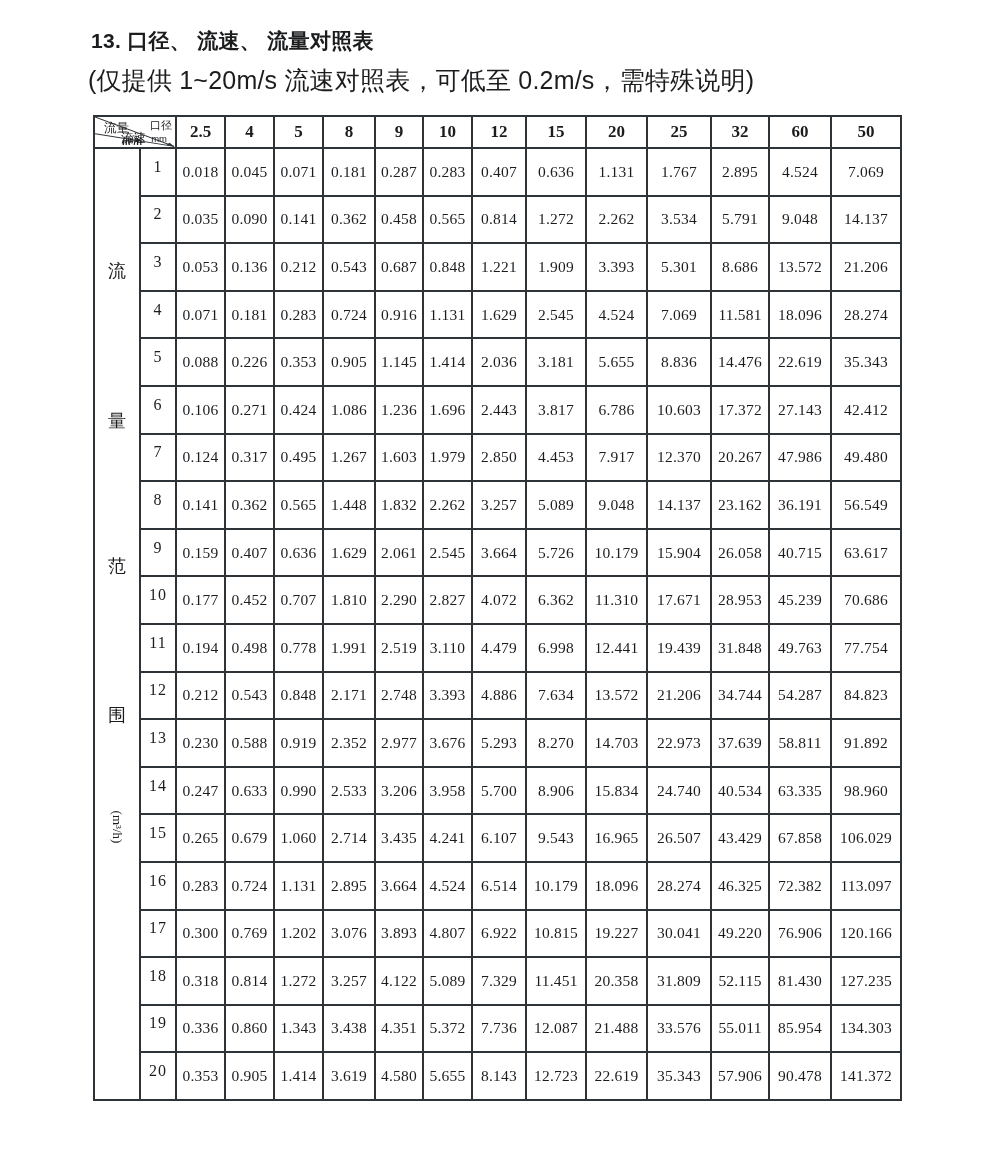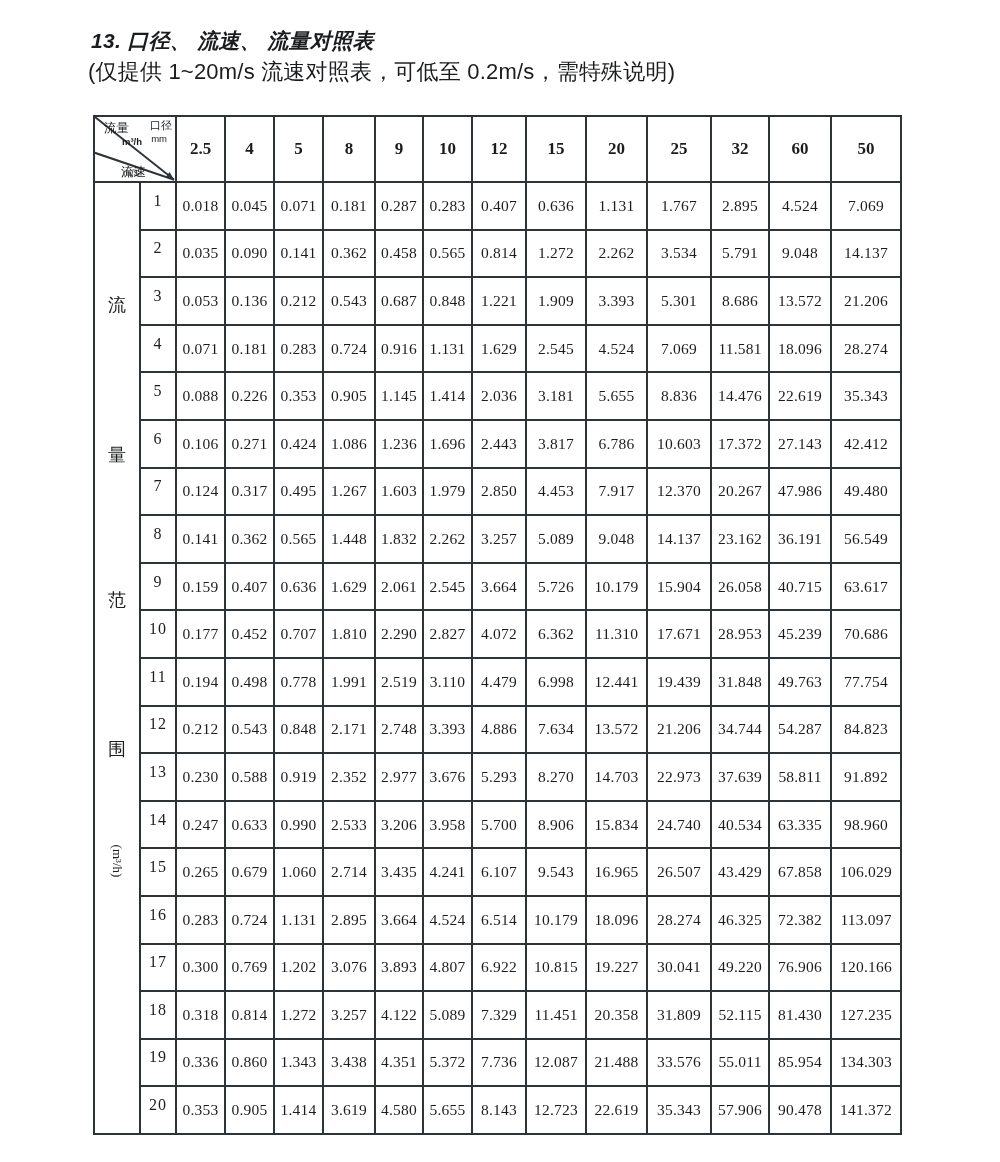--- a/index.html
+++ b/index.html
@@ -8,40 +8,39 @@
     position:relative;
     width:1000px; height:1162px;
     font-family:"Liberation Sans", sans-serif;
     color:#1b1c1e;
     overflow:hidden;
   }
   .page-title {
     position:absolute; left:91px; top:27px;
     font-size:21px; font-weight:bold; letter-spacing:0.3px;
     white-space:nowrap;
-    font-style:italic;
   }
   .page-subtitle {
-    position:absolute; left:88px; top:57px;
-    font-size:22px; letter-spacing:0.2px;
+    position:absolute; left:88px; top:64px;
+    font-size:25px; letter-spacing:0.2px;
     white-space:nowrap;
   }
   table.flow-table {
     position:absolute; left:93px; top:115px;
     width:807px;
     border-collapse:collapse; table-layout:fixed;
     background:#fff;
   }
   .flow-table th, .flow-table td {
     border:2px solid #2e3337;
     text-align:center; vertical-align:middle;
     padding:0;
     overflow:hidden;
   }
-  .flow-table thead tr { height:66px; }
+  .flow-table thead tr { height:32px; }
   .flow-table tbody tr { height:47.6px; }
   th.diam-h {
     font-family:"Liberation Serif", serif;
     font-weight:bold; font-size:17px;
   }
   td.val-cell {
     font-family:"Liberation Serif", serif;
     font-size:15.5px; letter-spacing:0.2px;
   }
   td.vel-cell {

